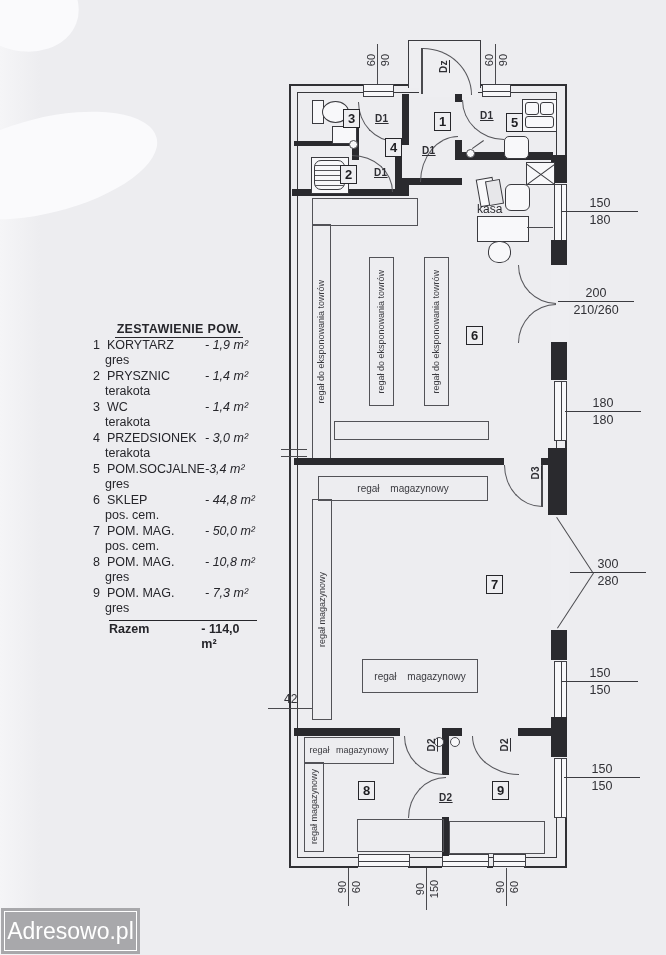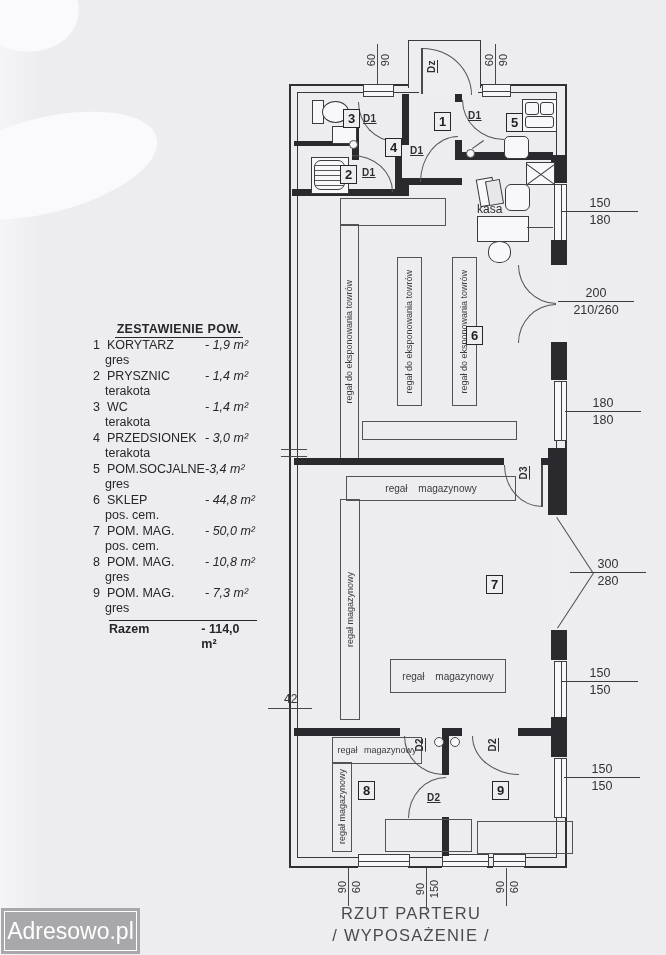--- a/index.html
+++ b/index.html
@@ -15,25 +15,25 @@
   .thinrect{position:absolute;border:1.4px solid #3a3a3f;}
   .win{position:absolute;border:1.3px solid #3f3f44;background:#f8f8fa;}
   .win i{position:absolute;background:#3f3f44;}
   .win.h i{left:0;right:0;top:50%;height:1.1px;}
   .win.v i{top:0;bottom:0;left:50%;width:1.1px;}
   .arc{position:absolute;border:0 solid #55555a;}
   .box{position:absolute;border:1.6px solid #26262a;background:#eeeef1;
        font:700 13px/15px "Liberation Sans",sans-serif;color:#1f1f23;
        padding:1px 4px;text-align:center;z-index:6;}
   .dl{position:absolute;font:700 10px/12px "Liberation Sans",sans-serif;color:#2e2e33;
-      text-decoration:underline;letter-spacing:.4px;z-index:6;}
+      text-decoration:underline;letter-spacing:.4px;z-index:6;margin-left:12px;}
   .vt{writing-mode:vertical-rl;transform:rotate(180deg);}
   .shelf{position:absolute;border:1.25px solid #525257;color:#3a3a3f;
          font:9px/11px "Liberation Sans",sans-serif;display:flex;align-items:center;
-         justify-content:center;text-align:left;margin-left:28px;}
+         justify-content:center;text-align:left;}
   .dim{position:absolute;width:76px;font:12.5px/14px "Liberation Sans",sans-serif;
        color:#313136;text-align:center;z-index:6;}
   .dim .bar{height:0;border-top:1.4px solid #3c3c41;margin:1px 0;}
   .vfrac{position:absolute;display:flex;flex-direction:column;align-items:center;gap:2px;
          font:11px/12px "Liberation Sans",sans-serif;color:#313136;transform:rotate(-90deg);z-index:6;}
   .knob{position:absolute;border:1.2px solid #4a4a4f;border-radius:50%;background:#f8f8fa;}
   .xbox{position:absolute;border:1.4px solid #3a3a3f;overflow:hidden;}
   .xbox i{position:absolute;left:-20%;top:50%;width:140%;border-top:1.2px solid #3a3a3f;}
   .legend{position:absolute;left:93px;top:322px;width:172px;
           font:12.5px/15px "Liberation Sans",sans-serif;color:#26262b;}
@@ -383,22 +383,18 @@
   </div>
   <div class="vfrac" style="left:412px;top:876px;width:30px;">
     <span>90</span>
       <span>150</span>
   </div>
   <div class="vfrac" style="left:494px;top:874px;width:26px;">
     <span>90</span>
       <span>60</span>
   </div>
 
-  <div class="footer">
-    <div>RZUT PARTERU</div>
-    <div>/ WYPOSAŻENIE /</div>
-  </div>
 
   <div class="wm">
     <div class="in">Adresowo.pl</div>
   </div>
 
 </div>
 
 </body></html>

